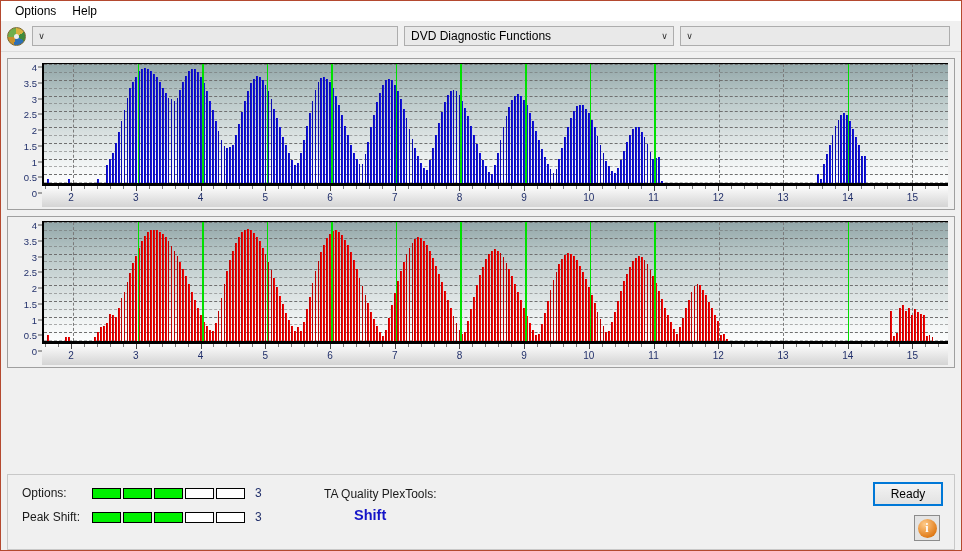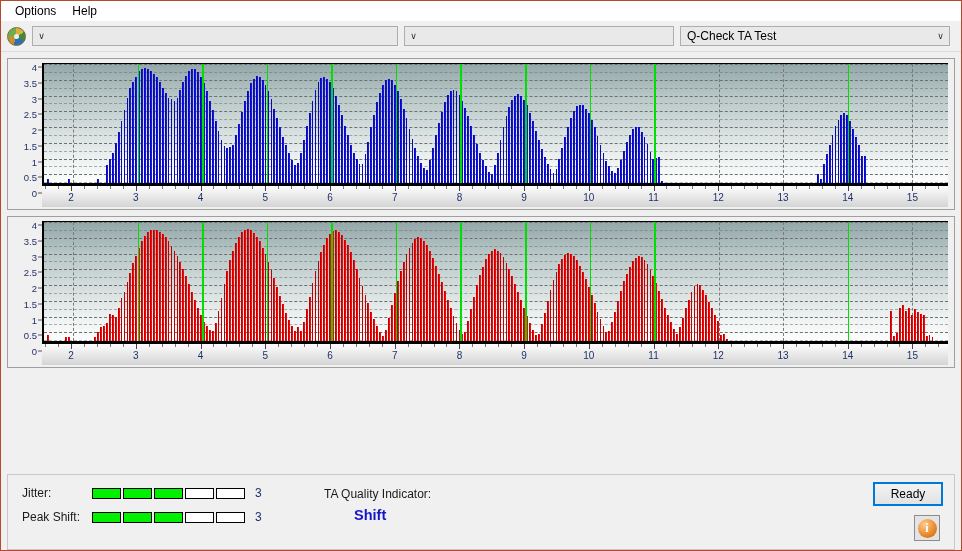--- a/index.html
+++ b/index.html
@@ -229,24 +229,24 @@
     <div class="menu-item">Options</div>
     <div class="menu-item">Help</div>
   </div>
 
   <div class="toolbar">
     <div class="drive-icon"></div>
     <div class="combo" id="combo-drive">
       <span class="arrow">∨</span>
     </div>
     <div class="combo" id="combo-function">
+      <span class="lbl">DVD Diagnostic Functions</span>
       <span class="arrow">∨</span>
     </div>
     <div class="combo" id="combo-test">
-      <span class="lbl">Q-Check TA Test</span>
       <span class="arrow">∨</span>
     </div>
   </div>
 
   <div class="charts">
 
     <div class="chart-panel" id="panel-0" style="height: 152px;">
       <div class="yaxis" id="yaxis-0">
           <div class="ytick" style="top: 130px;">0</div>
           <div class="ytickmark" style="top: 130px;"></div>
@@ -998,21 +998,21 @@
             <div class="xtickmark minor" style="left: 0.357143%;"></div>
           </div>
       </div>
     </div>
 
   </div>
 
   <div class="footer">
 
     <div class="metric-row" style="left:14px;top:11px;">
-      <span class="metric-label">Jitter:</span>
+      <span class="metric-label">Options:</span>
       <span class="segbar" id="jitter-segs">
           <span class="seg on"></span>
           <span class="seg on"></span>
           <span class="seg on"></span>
           <span class="seg"></span>
           <span class="seg"></span>
         </span>
       <span class="metric-val">3</span>
     </div>
 
@@ -1021,21 +1021,21 @@
       <span class="segbar" id="peak-segs">
           <span class="seg on"></span>
           <span class="seg on"></span>
           <span class="seg on"></span>
           <span class="seg"></span>
           <span class="seg"></span>
         </span>
       <span class="metric-val">3</span>
     </div>
 
-    <div class="tqi-label">TA Quality Indicator:</div>
+    <div class="tqi-label">TA Quality PlexTools:</div>
     <div class="tqi-value">Shift</div>
 
     <div class="start-btn">Ready</div>
     <div class="info-btn">
       <div class="info-circle">i</div>
     </div>
   </div>
 
 
 </div>

